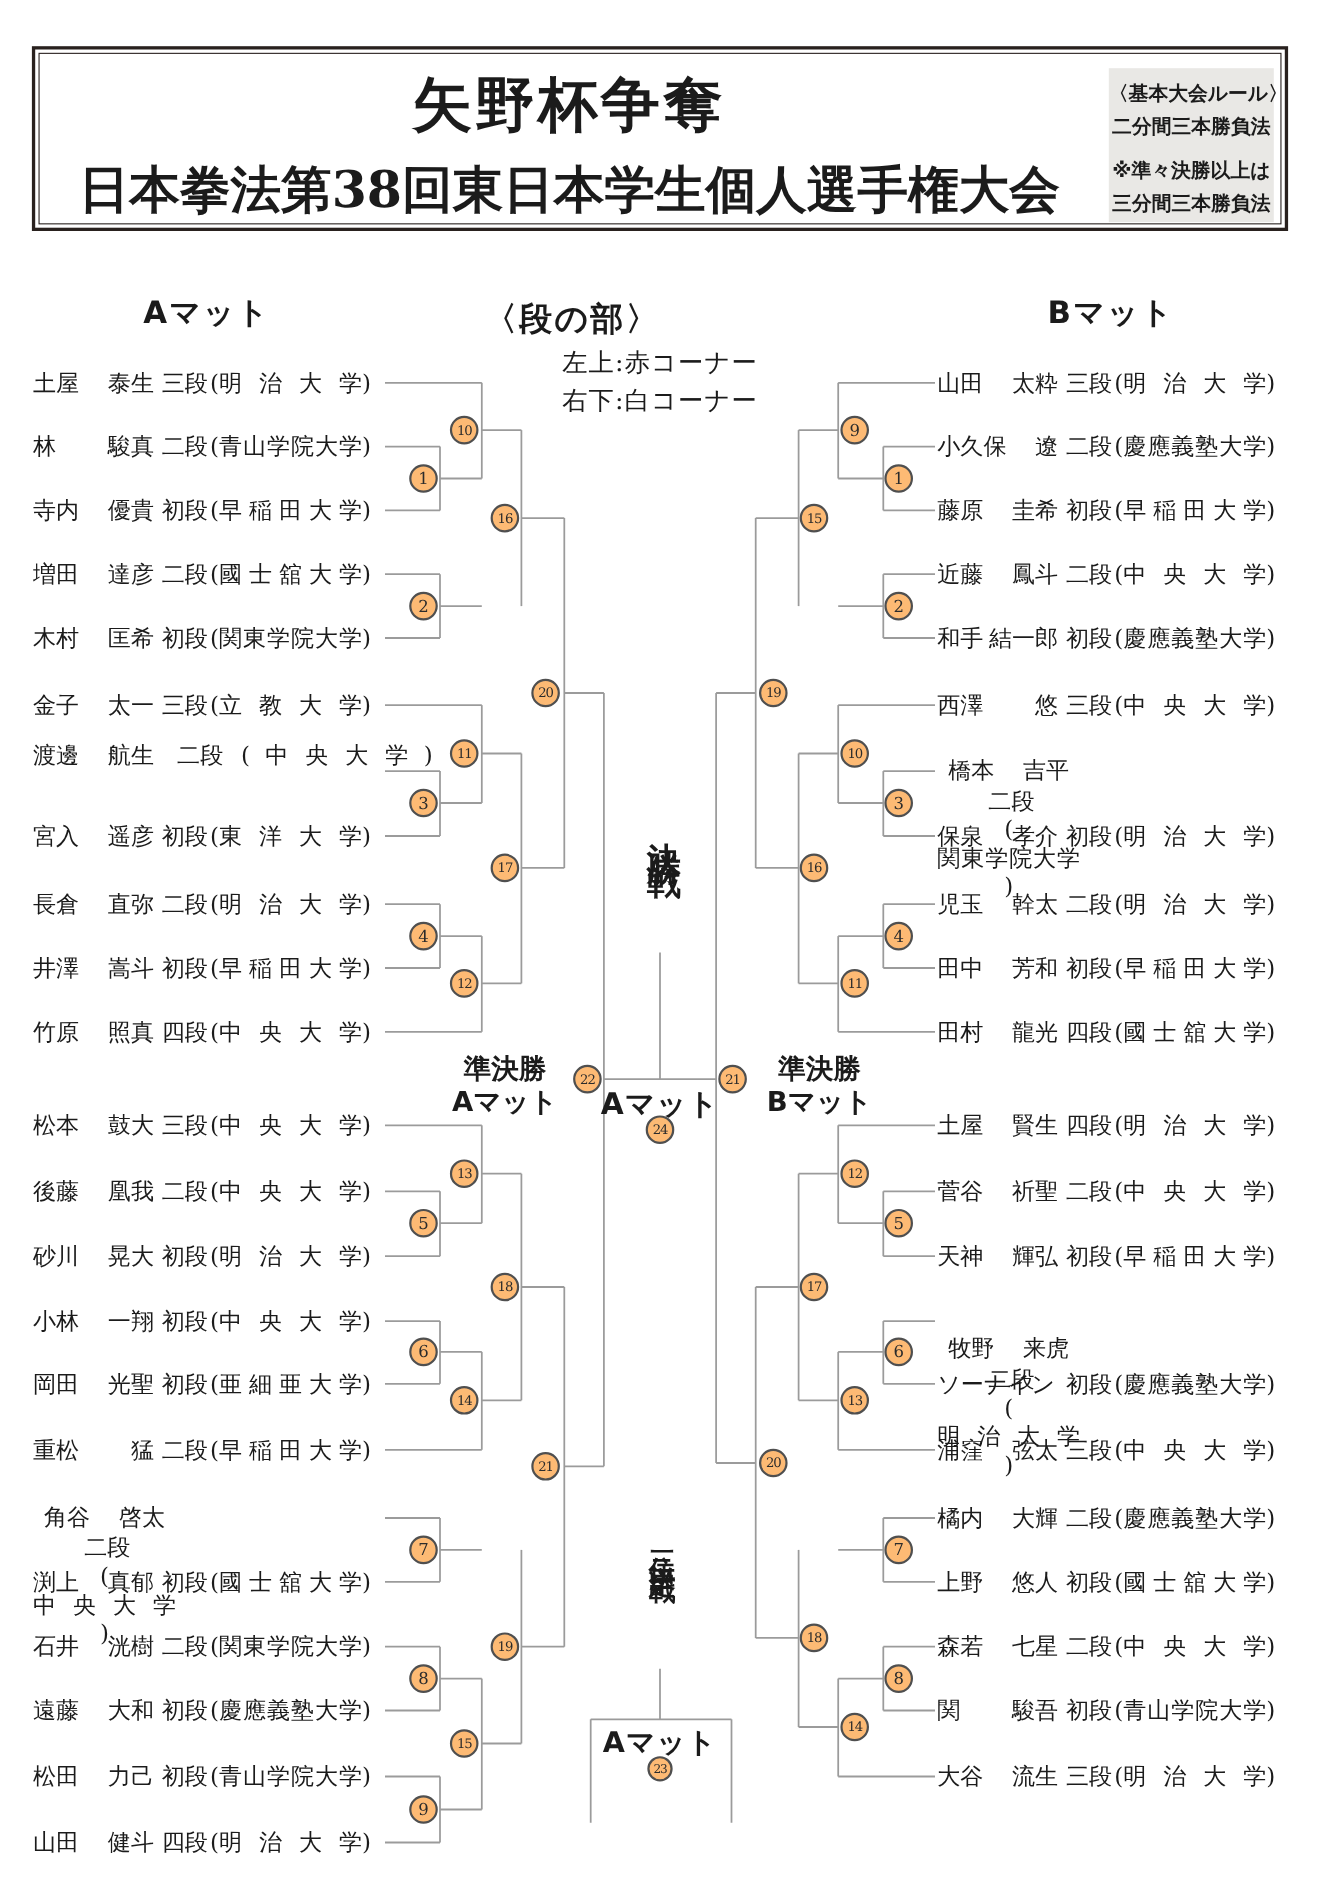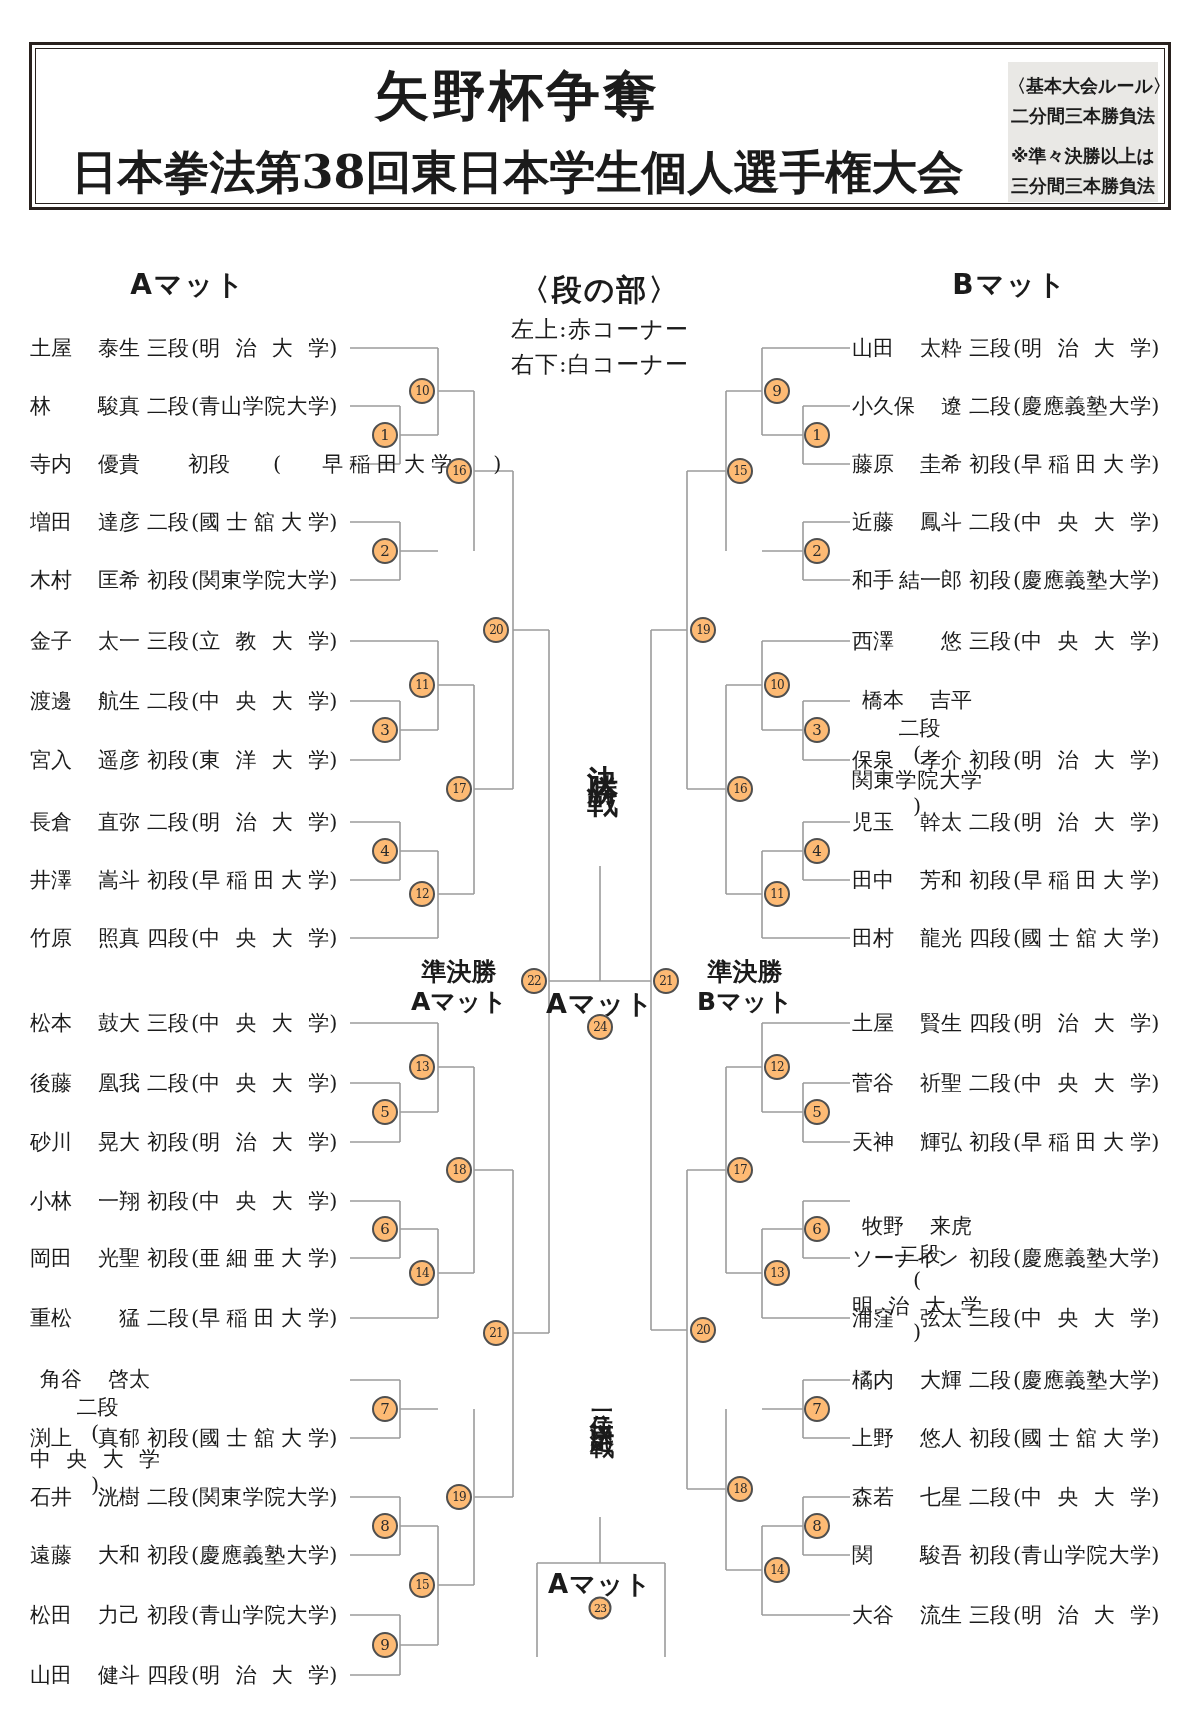--- a/index.html
+++ b/index.html
@@ -16,21 +16,21 @@
   .title2{left:30px;top:142px;width:975px;text-align:center;font-size:46px;font-weight:bold;
           white-space:nowrap;}
   .rules-box{left:1008px;top:62px;width:150px;height:140px;background:#e9e8e5;
              text-align:center;font-weight:bold;font-size:18px;line-height:30px;
              padding-top:9px;box-sizing:border-box;}
   .rules-box .rule-line{white-space:nowrap;}
   .rules-box .rule-line.gap{margin-top:10px;}
 
   
   .mat-header{top:266px;width:220px;text-align:center;font-size:28px;font-weight:bold;letter-spacing:2px;}
-  .division{left:440px;top:270px;width:320px;text-align:center;font-size:30px;font-weight:bold;letter-spacing:2px;}
+  .division{left:440px;top:270px;width:320px;font-size:30px;font-weight:bold;letter-spacing:2px;}
   .corner-note{left:440px;width:320px;text-align:center;font-size:23px;letter-spacing:1px;}
 
   
   .final-title{left:582px;top:740px;writing-mode:vertical-rl;font-size:31px;font-weight:bold;letter-spacing:10px;}
   .third-title{left:586px;top:1390px;writing-mode:vertical-rl;font-size:24px;font-weight:bold;letter-spacing:6px;}
   .sf-label{width:220px;text-align:center;font-size:25px;font-weight:bold;line-height:30px;}
   .final-mat{left:500px;top:986px;width:200px;text-align:center;font-size:27px;font-weight:bold;letter-spacing:1px;}
   .third-mat{left:500px;top:1567px;width:200px;text-align:center;font-size:26px;font-weight:bold;letter-spacing:1px;}
 
   
@@ -234,21 +234,21 @@
         <span class="uv">
           <span>青</span>
           <span>山</span>
           <span>学</span>
           <span>院</span>
           <span>大</span>
           <span>学</span>
         </span>
         <span>)</span>
       </div>
-      <div class="row" style="left: 30px; top: 449px; gap: 41px;">
+      <div class="row" style="left: 30px; top: 449px;">
         <span class="nm">
           <span>寺内</span>
           <span>優貴</span>
         </span>
         <span class="rk">初段</span>
         <span>(</span>
         <span class="uv">
           <span>早</span>
           <span>稲</span>
           <span>田</span>
@@ -298,21 +298,21 @@
         <span class="rk">三段</span>
         <span>(</span>
         <span class="uv">
           <span>立</span>
           <span>教</span>
           <span>大</span>
           <span>学</span>
         </span>
         <span>)</span>
       </div>
-      <div class="row" style="left: 30px; top: 686px;">
+      <div class="row" style="left: 30px; top: 672px; gap: 14px;">
         <span class="nm">
           <span>渡邊</span>
           <span>航生</span>
         </span>
         <span class="rk">二段</span>
         <span>(</span>
         <span class="uv">
           <span>中</span>
           <span>央</span>
           <span>大</span>

